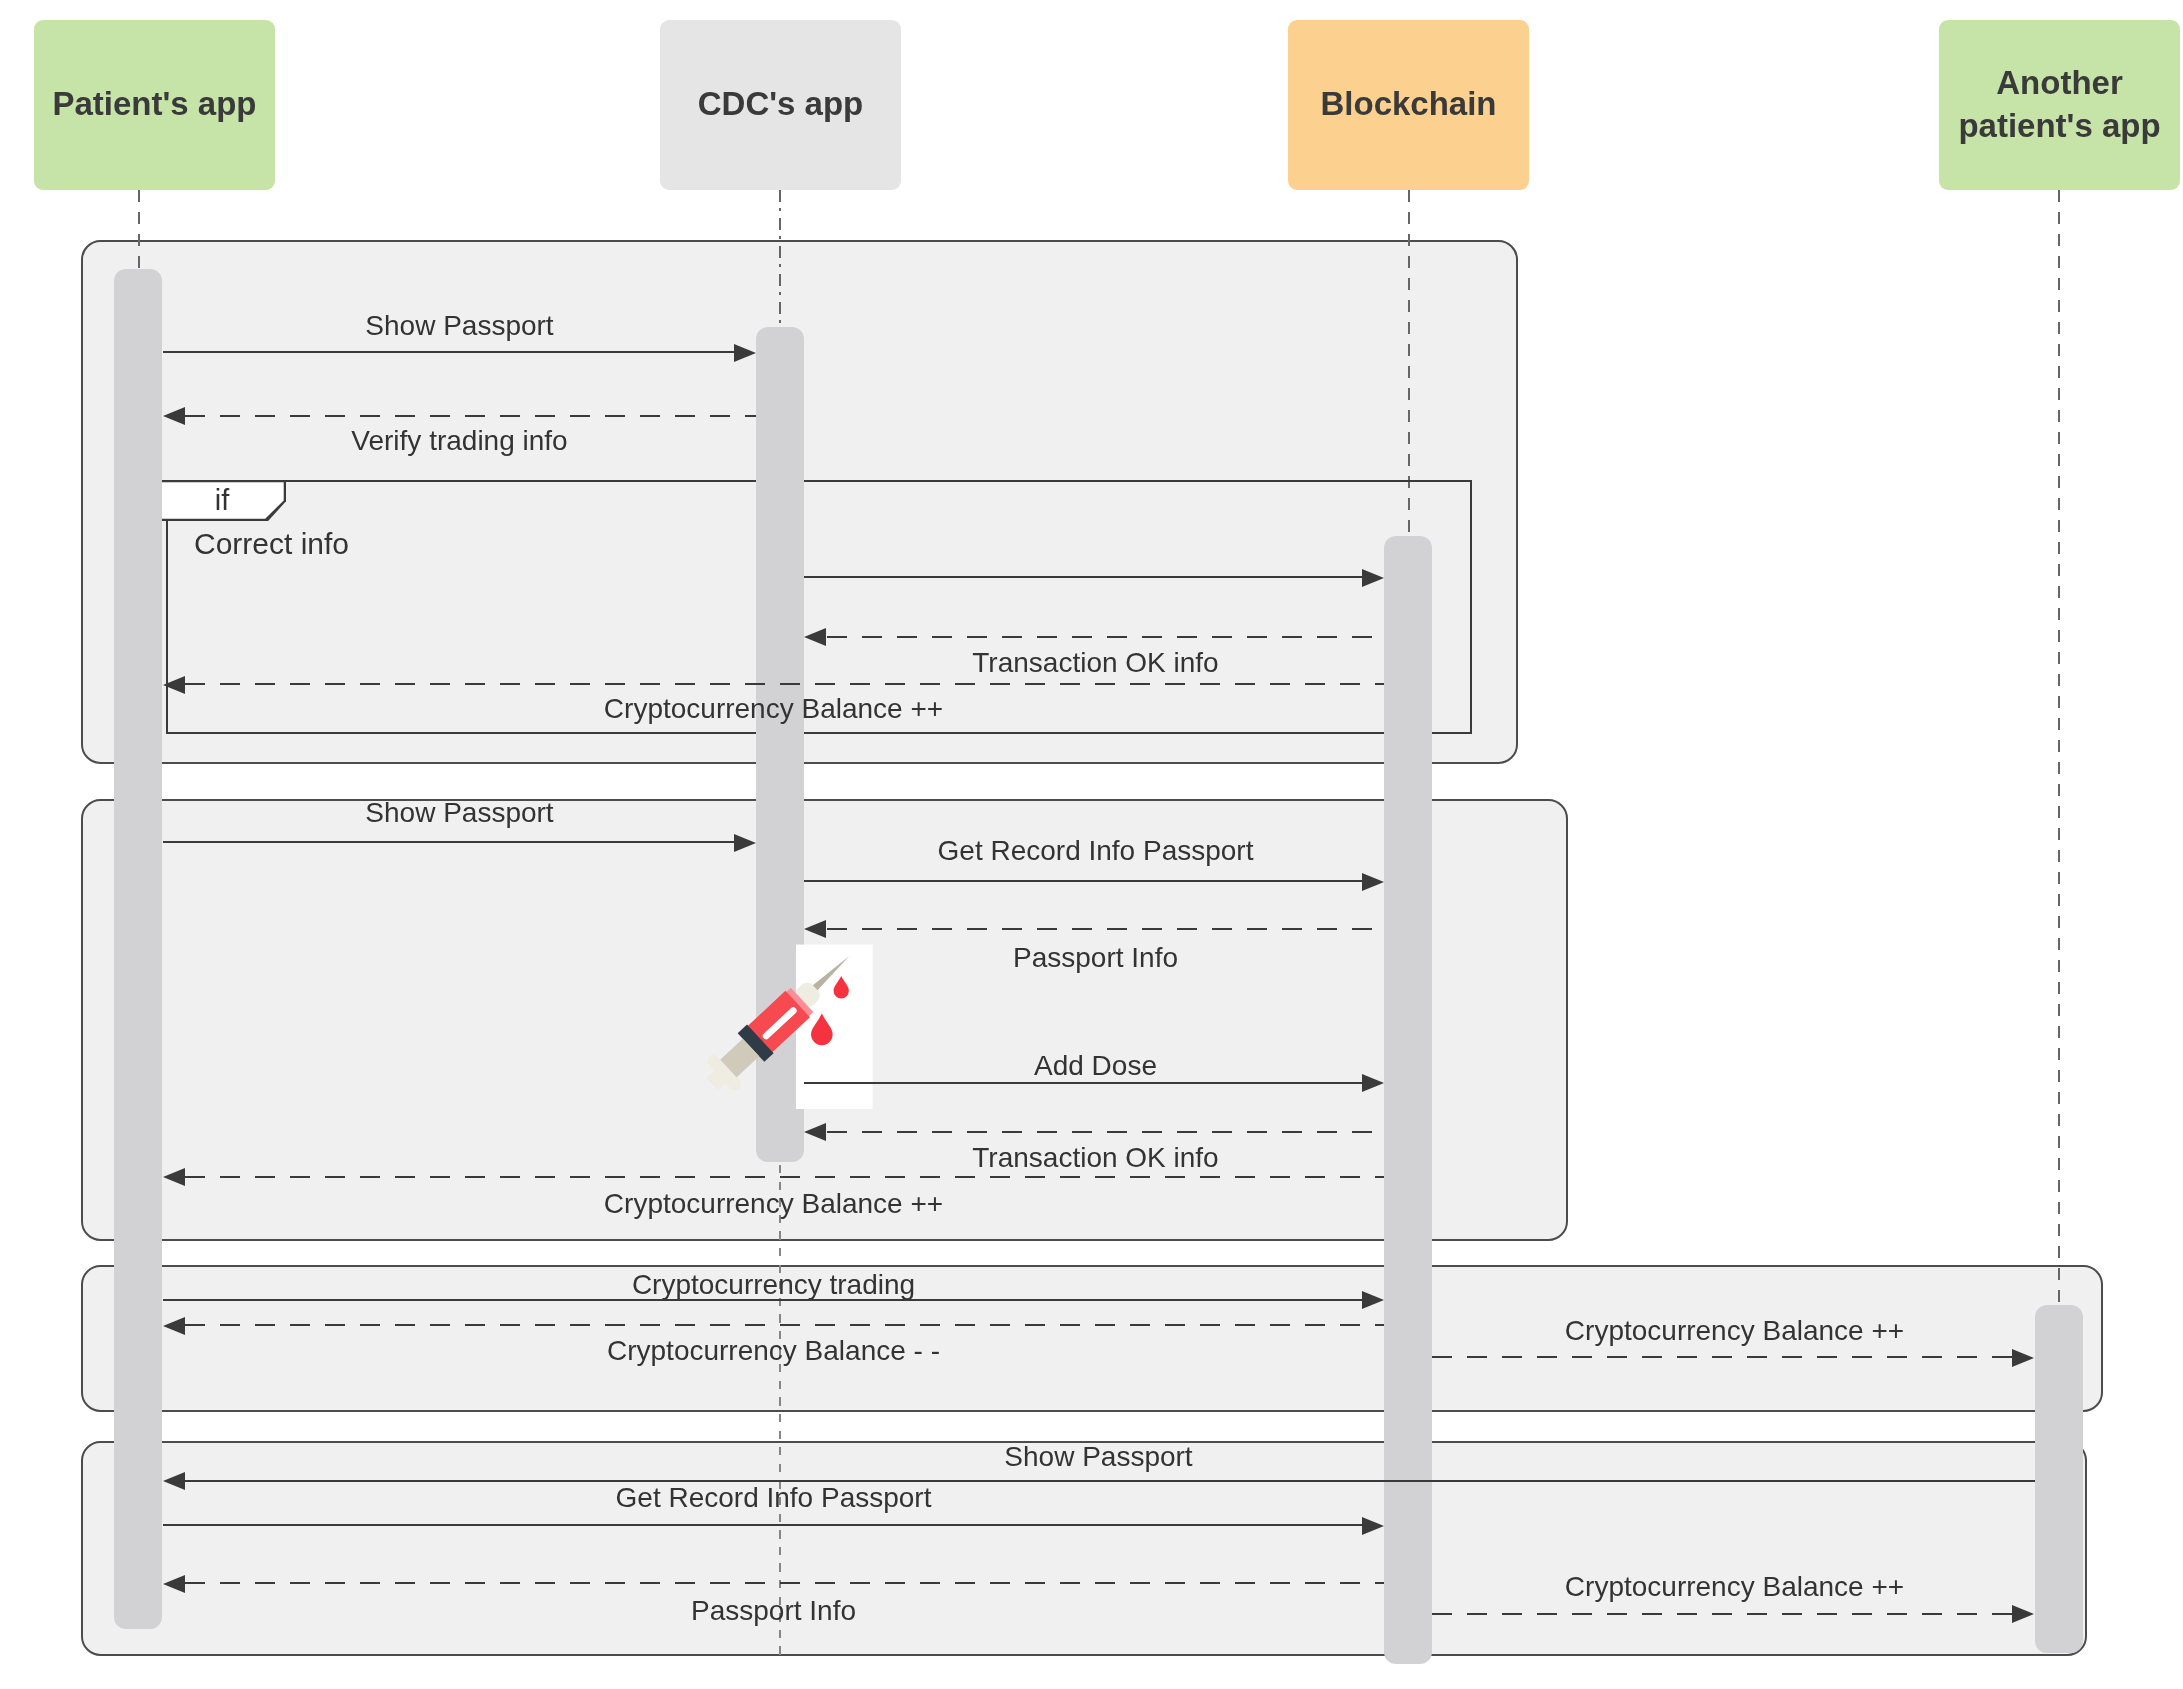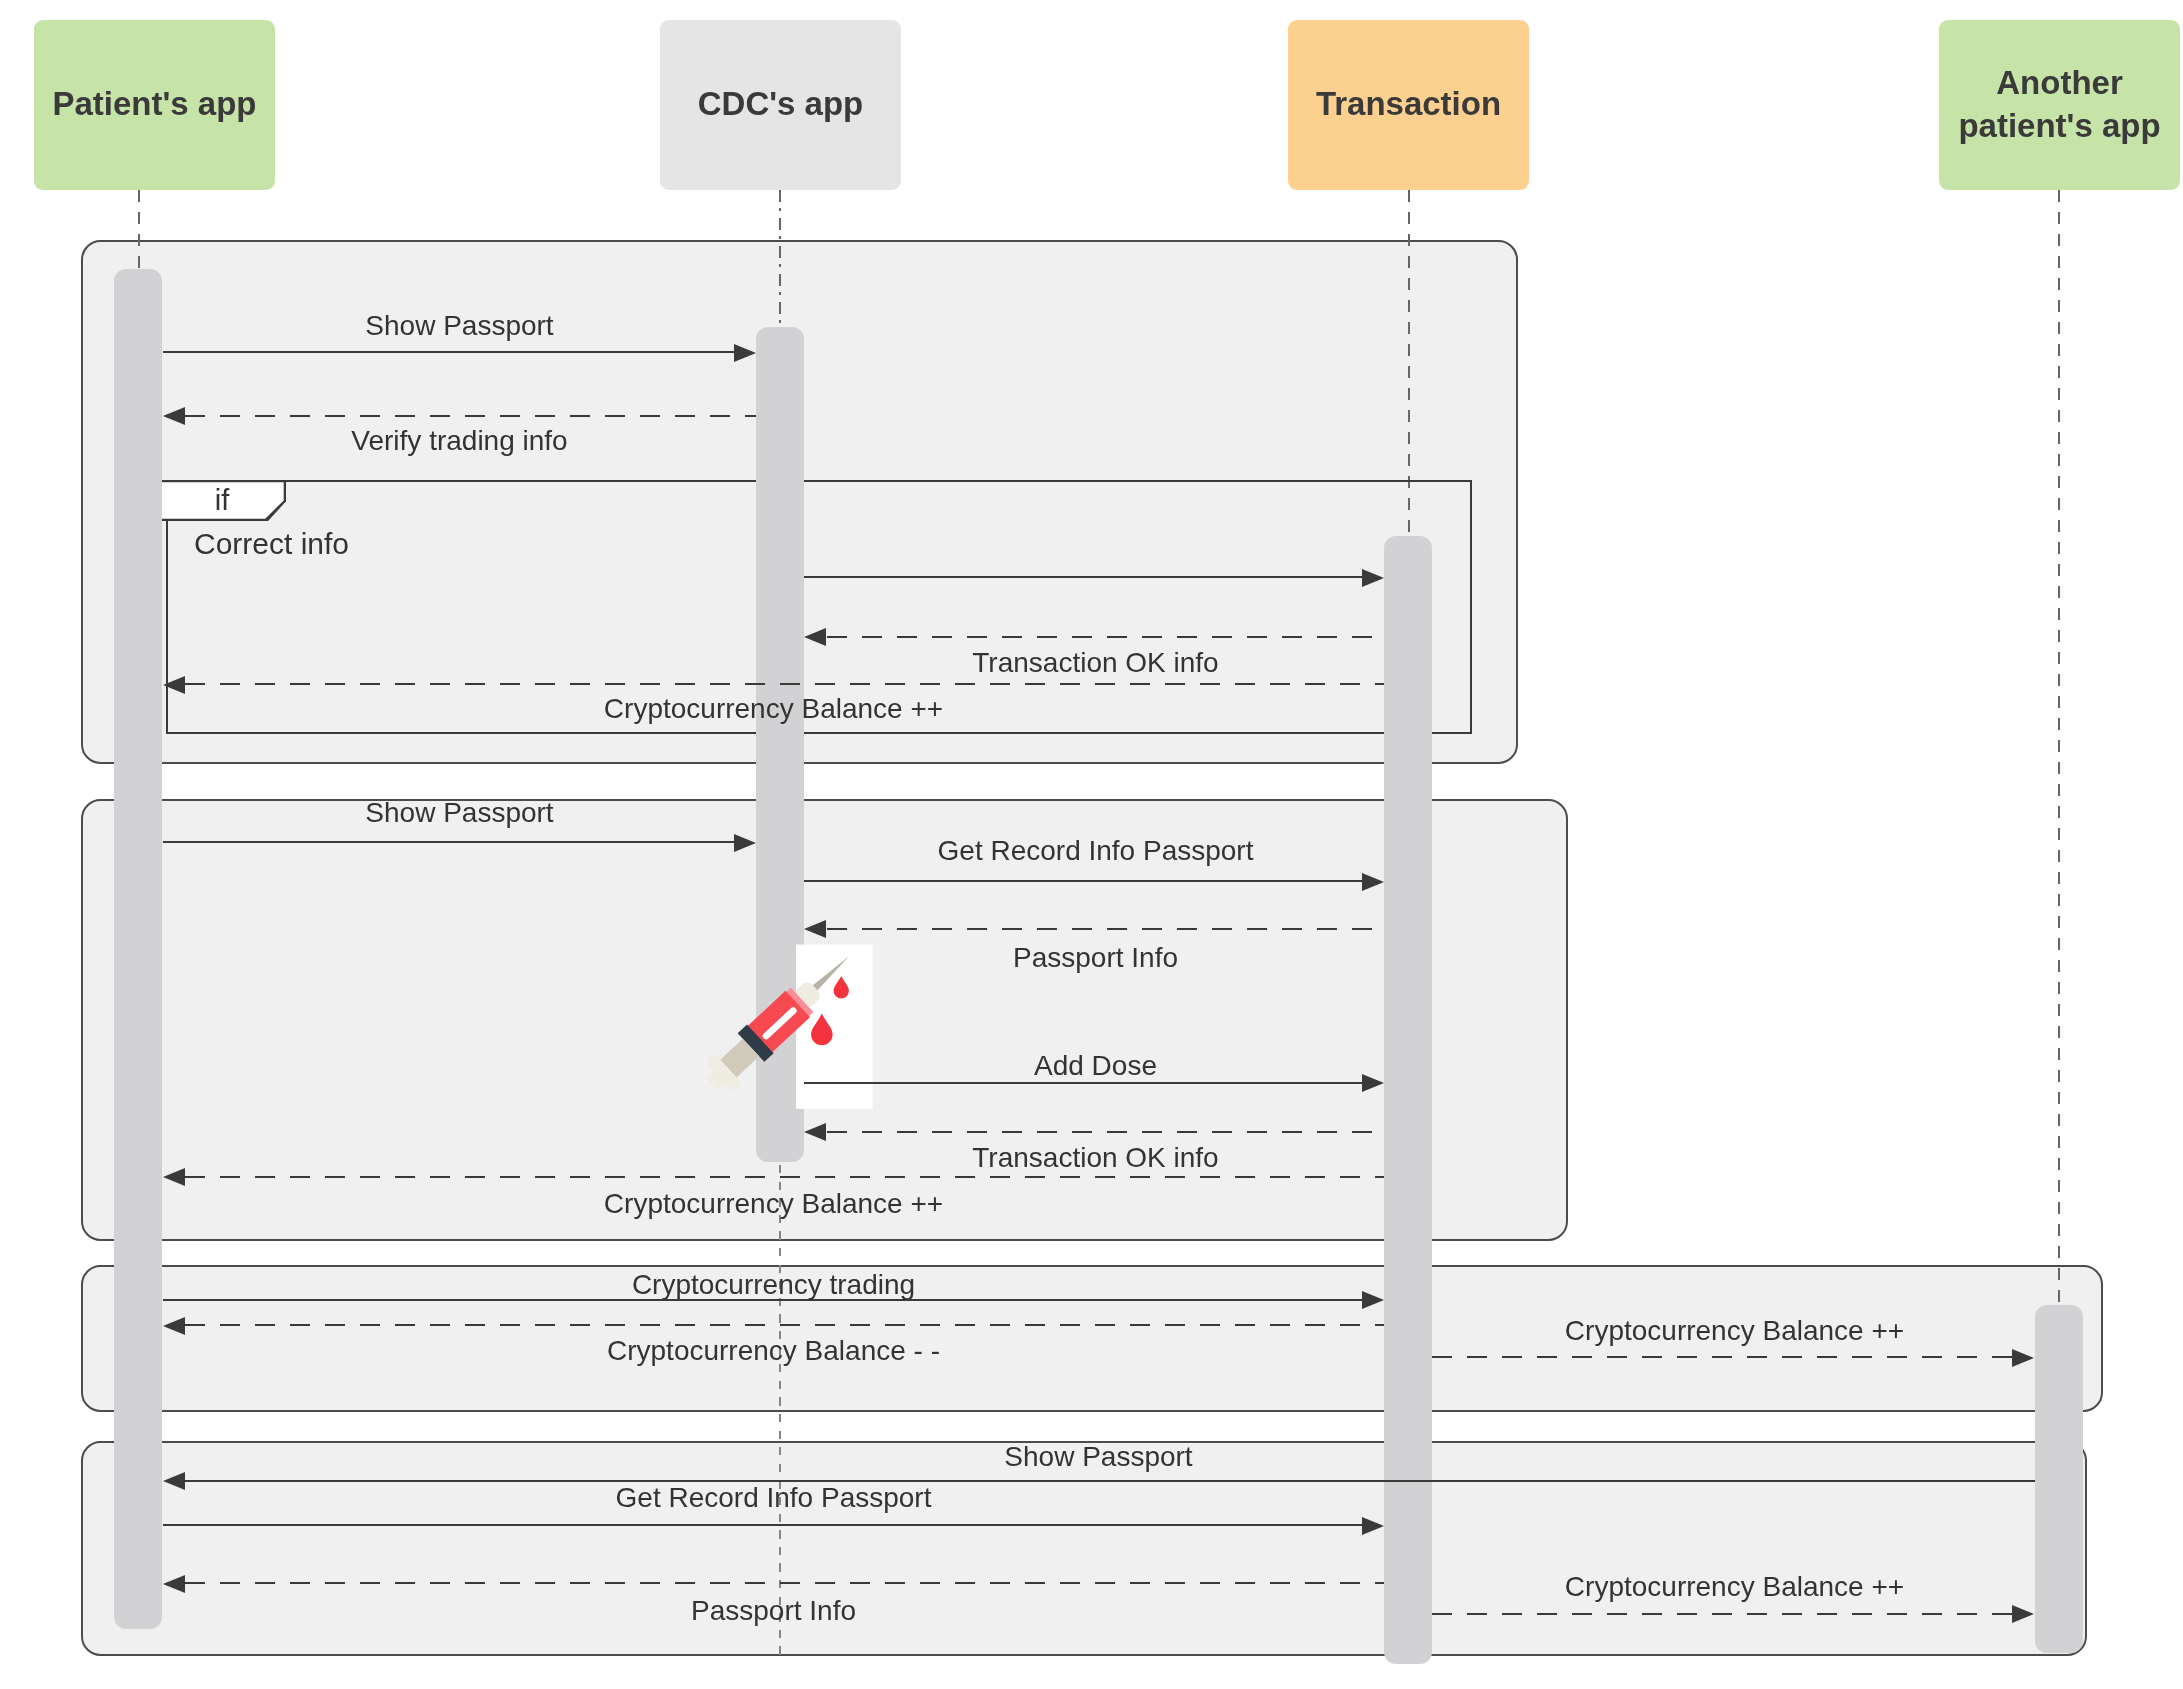--- a/index.html
+++ b/index.html
@@ -48,21 +48,21 @@
   </div>
   <div class="label" style="left:194px;top:526px;margin-left:0;text-align:left;font-size:30px;">Correct info</div>
 
   <div class="bar" style="left:114px;top:269px;height:1360px;"></div>
   <div class="bar" style="left:756px;top:327px;height:835px;"></div>
   <div class="bar" style="left:1384px;top:536px;height:1128px;"></div>
   <div class="bar" style="left:2035px;top:1305px;height:348px;"></div>
 
   <div class="pbox" style="left:18px;top:19.6px;background:#c6e3a8;margin-left:16px;">Patient's app</div>
   <div class="pbox" style="left:660px;top:19.6px;background:#e5e5e5;">CDC's app</div>
-  <div class="pbox" style="left:1288px;top:19.6px;background:#fcd190;">Transaction</div>
+  <div class="pbox" style="left:1288px;top:19.6px;background:#fcd190;">Blockchain</div>
   <div class="pbox" style="left:1939px;top:19.6px;background:#c6e3a8;">Another patient's app</div>
 
   <svg width="181" height="184" viewBox="0 0 240 245" style="position:absolute;left:692px;top:925px;">
     <rect x="138" y="26" width="102" height="219" fill="#ffffff"></rect>
     <g transform="rotate(47 119 125)">
       <polygon points="119,2 114,70 124,70" fill="#b9b3a3"></polygon>
       <rect x="104" y="64" width="30" height="28" rx="10" fill="#efece2"></rect>
       <rect x="97" y="88" width="44" height="16" fill="#fa8d95"></rect>
       <rect x="95" y="96" width="48" height="74" fill="#f64a50"></rect>
       <rect x="117" y="102" width="9" height="58" rx="4" fill="#ffffff"></rect>

